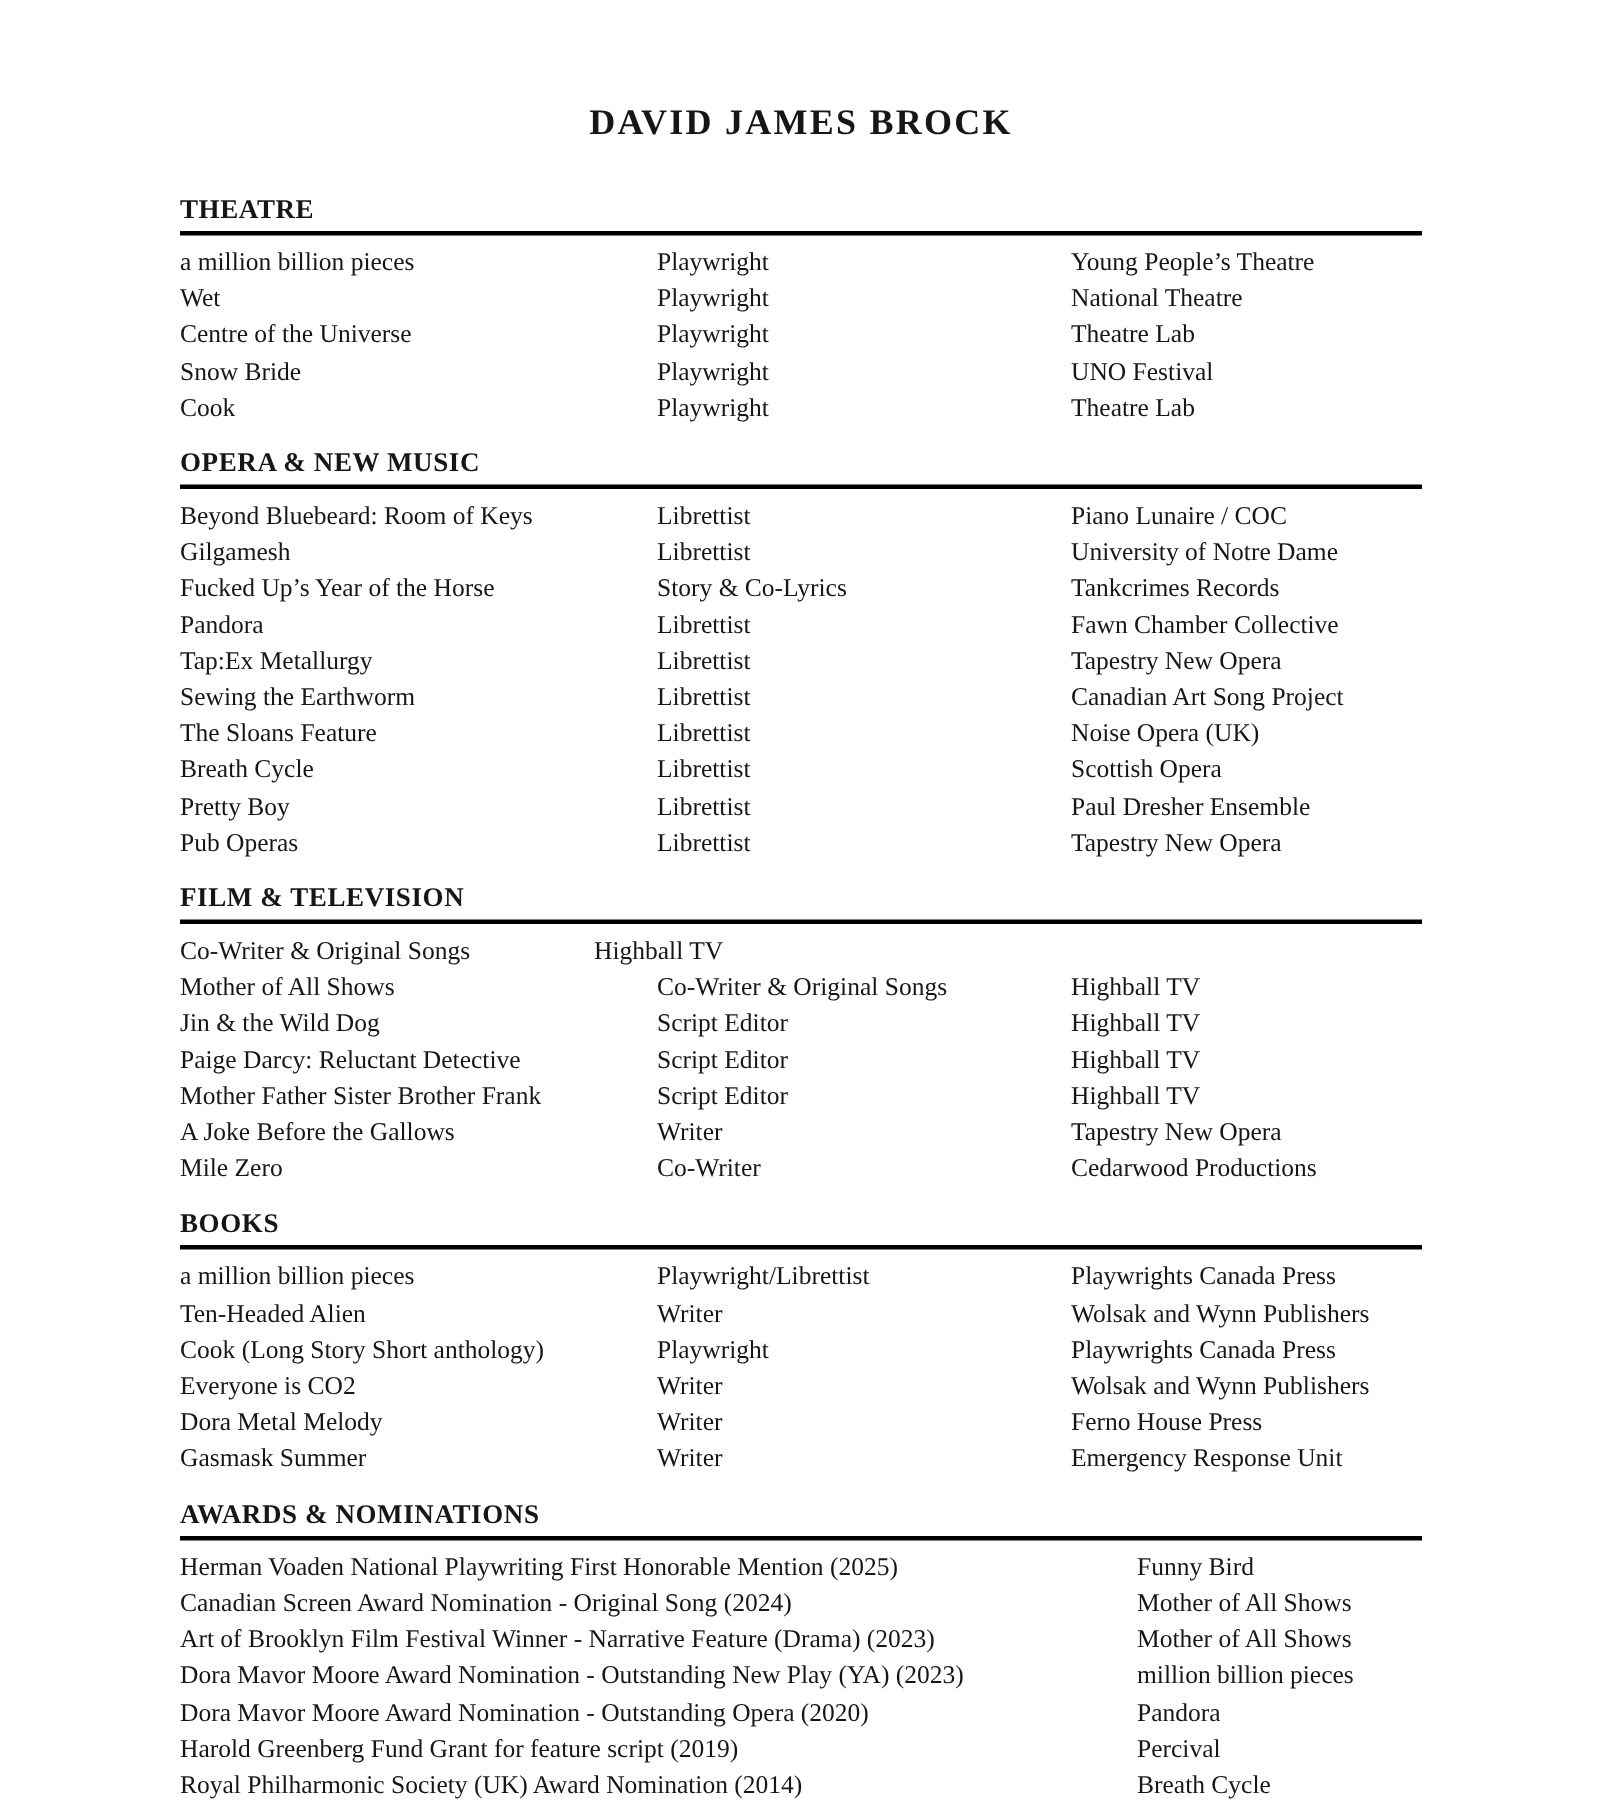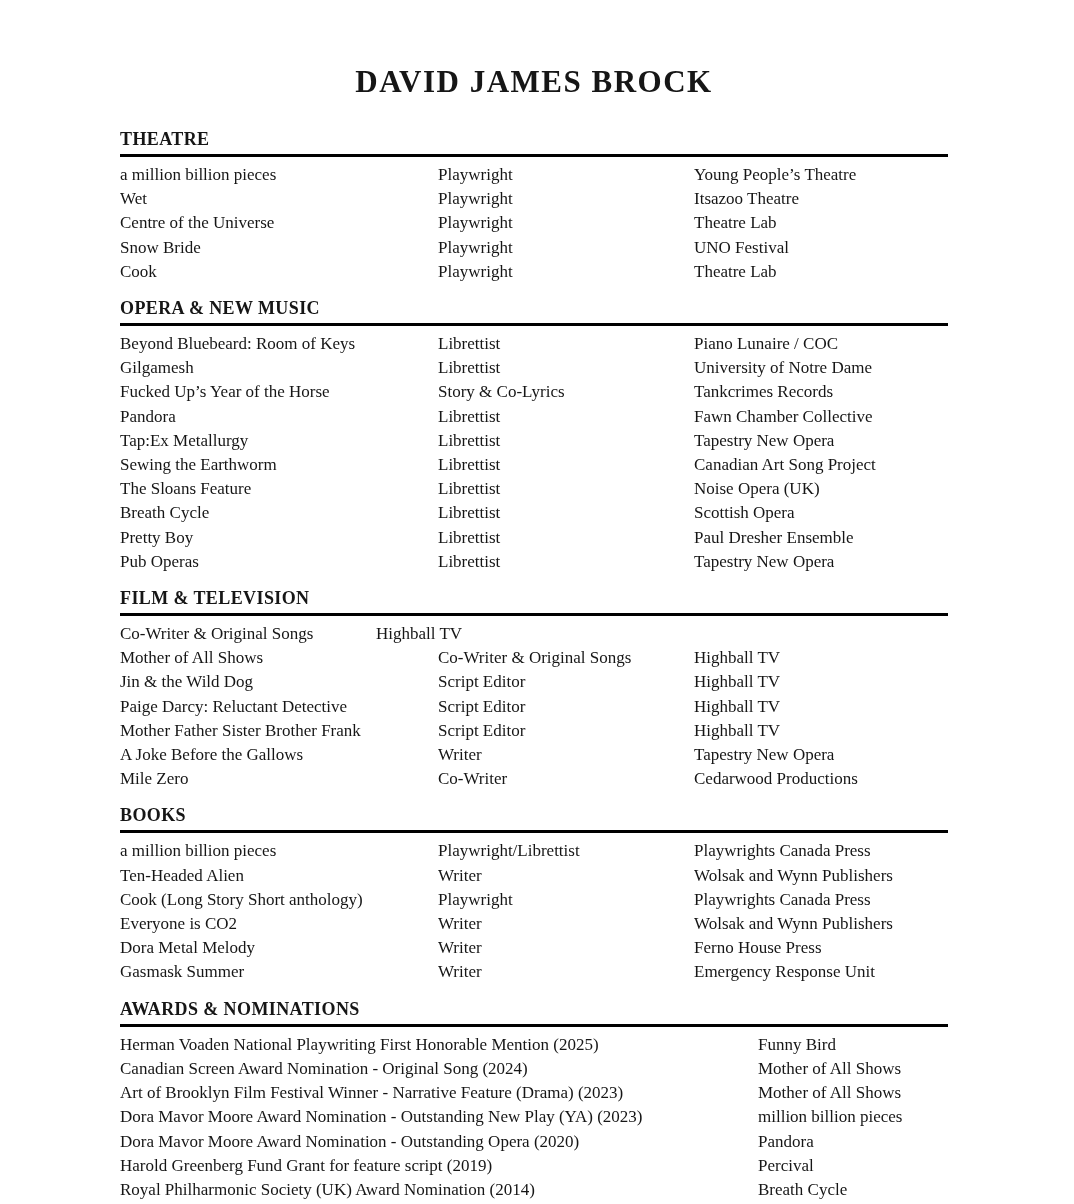--- a/index.html
+++ b/index.html
@@ -9,21 +9,21 @@
     min-height: 1204px;
     margin: 0 auto;
     background: #ffffff;
     color: #161616;
     font-family: "Liberation Serif", "DejaVu Serif", serif;
     padding: 64px 126px 40px 120px;
   }
   .doc-title {
     text-align: center;
     font-weight: bold;
-    font-size: 31px;
+    font-size: 24px;
     letter-spacing: 1.5px;
     line-height: 36px;
     margin-bottom: 28px;
   }
   .section { margin-top: 13px; }
   .section-heading {
     font-size: 18px;
     font-weight: bold;
     letter-spacing: 0.4px;
     line-height: 23px;
@@ -37,21 +37,21 @@
   .row {
     display: flex;
     align-items: center;
     font-size: 17px;
     line-height: 24.2px;
     white-space: nowrap;
   }
   .cell { padding-right: 10px; overflow: hidden; }
   .works .c0 { width: 318px; flex: 0 0 318px; }
   .works .c1 { width: 256px; flex: 0 0 256px; }
-  .works .c2 { flex: 1; }
+  .works .c2 { flex: 1; margin-left: 20px; }
   .awards .c0 { width: 638px; flex: 0 0 638px; }
   .awards .c1 { flex: 1; }
   .condensed { font-size: 15px; }
 </style>
 </head>
 <body>
 
 <div class="page">
   <h1 class="doc-title">DAVID JAMES BROCK</h1>
   <div>
@@ -60,21 +60,21 @@
         <div class="rule"></div>
         <div class="rows works">
           <div class="row">
             <div class="cell c0">a million billion pieces</div>
             <div class="cell c1">Playwright</div>
             <div class="cell c2">Young People’s Theatre</div>
           </div>
           <div class="row">
             <div class="cell c0">Wet</div>
             <div class="cell c1">Playwright</div>
-            <div class="cell c2">Itsazoo Theatre</div>
+            <div class="cell c2">National Theatre</div>
           </div>
           <div class="row">
             <div class="cell c0">Centre of the Universe</div>
             <div class="cell c1">Playwright</div>
             <div class="cell c2">Theatre Lab</div>
           </div>
           <div class="row">
             <div class="cell c0">Snow Bride</div>
             <div class="cell c1">Playwright</div>
             <div class="cell c2">UNO Festival</div>

